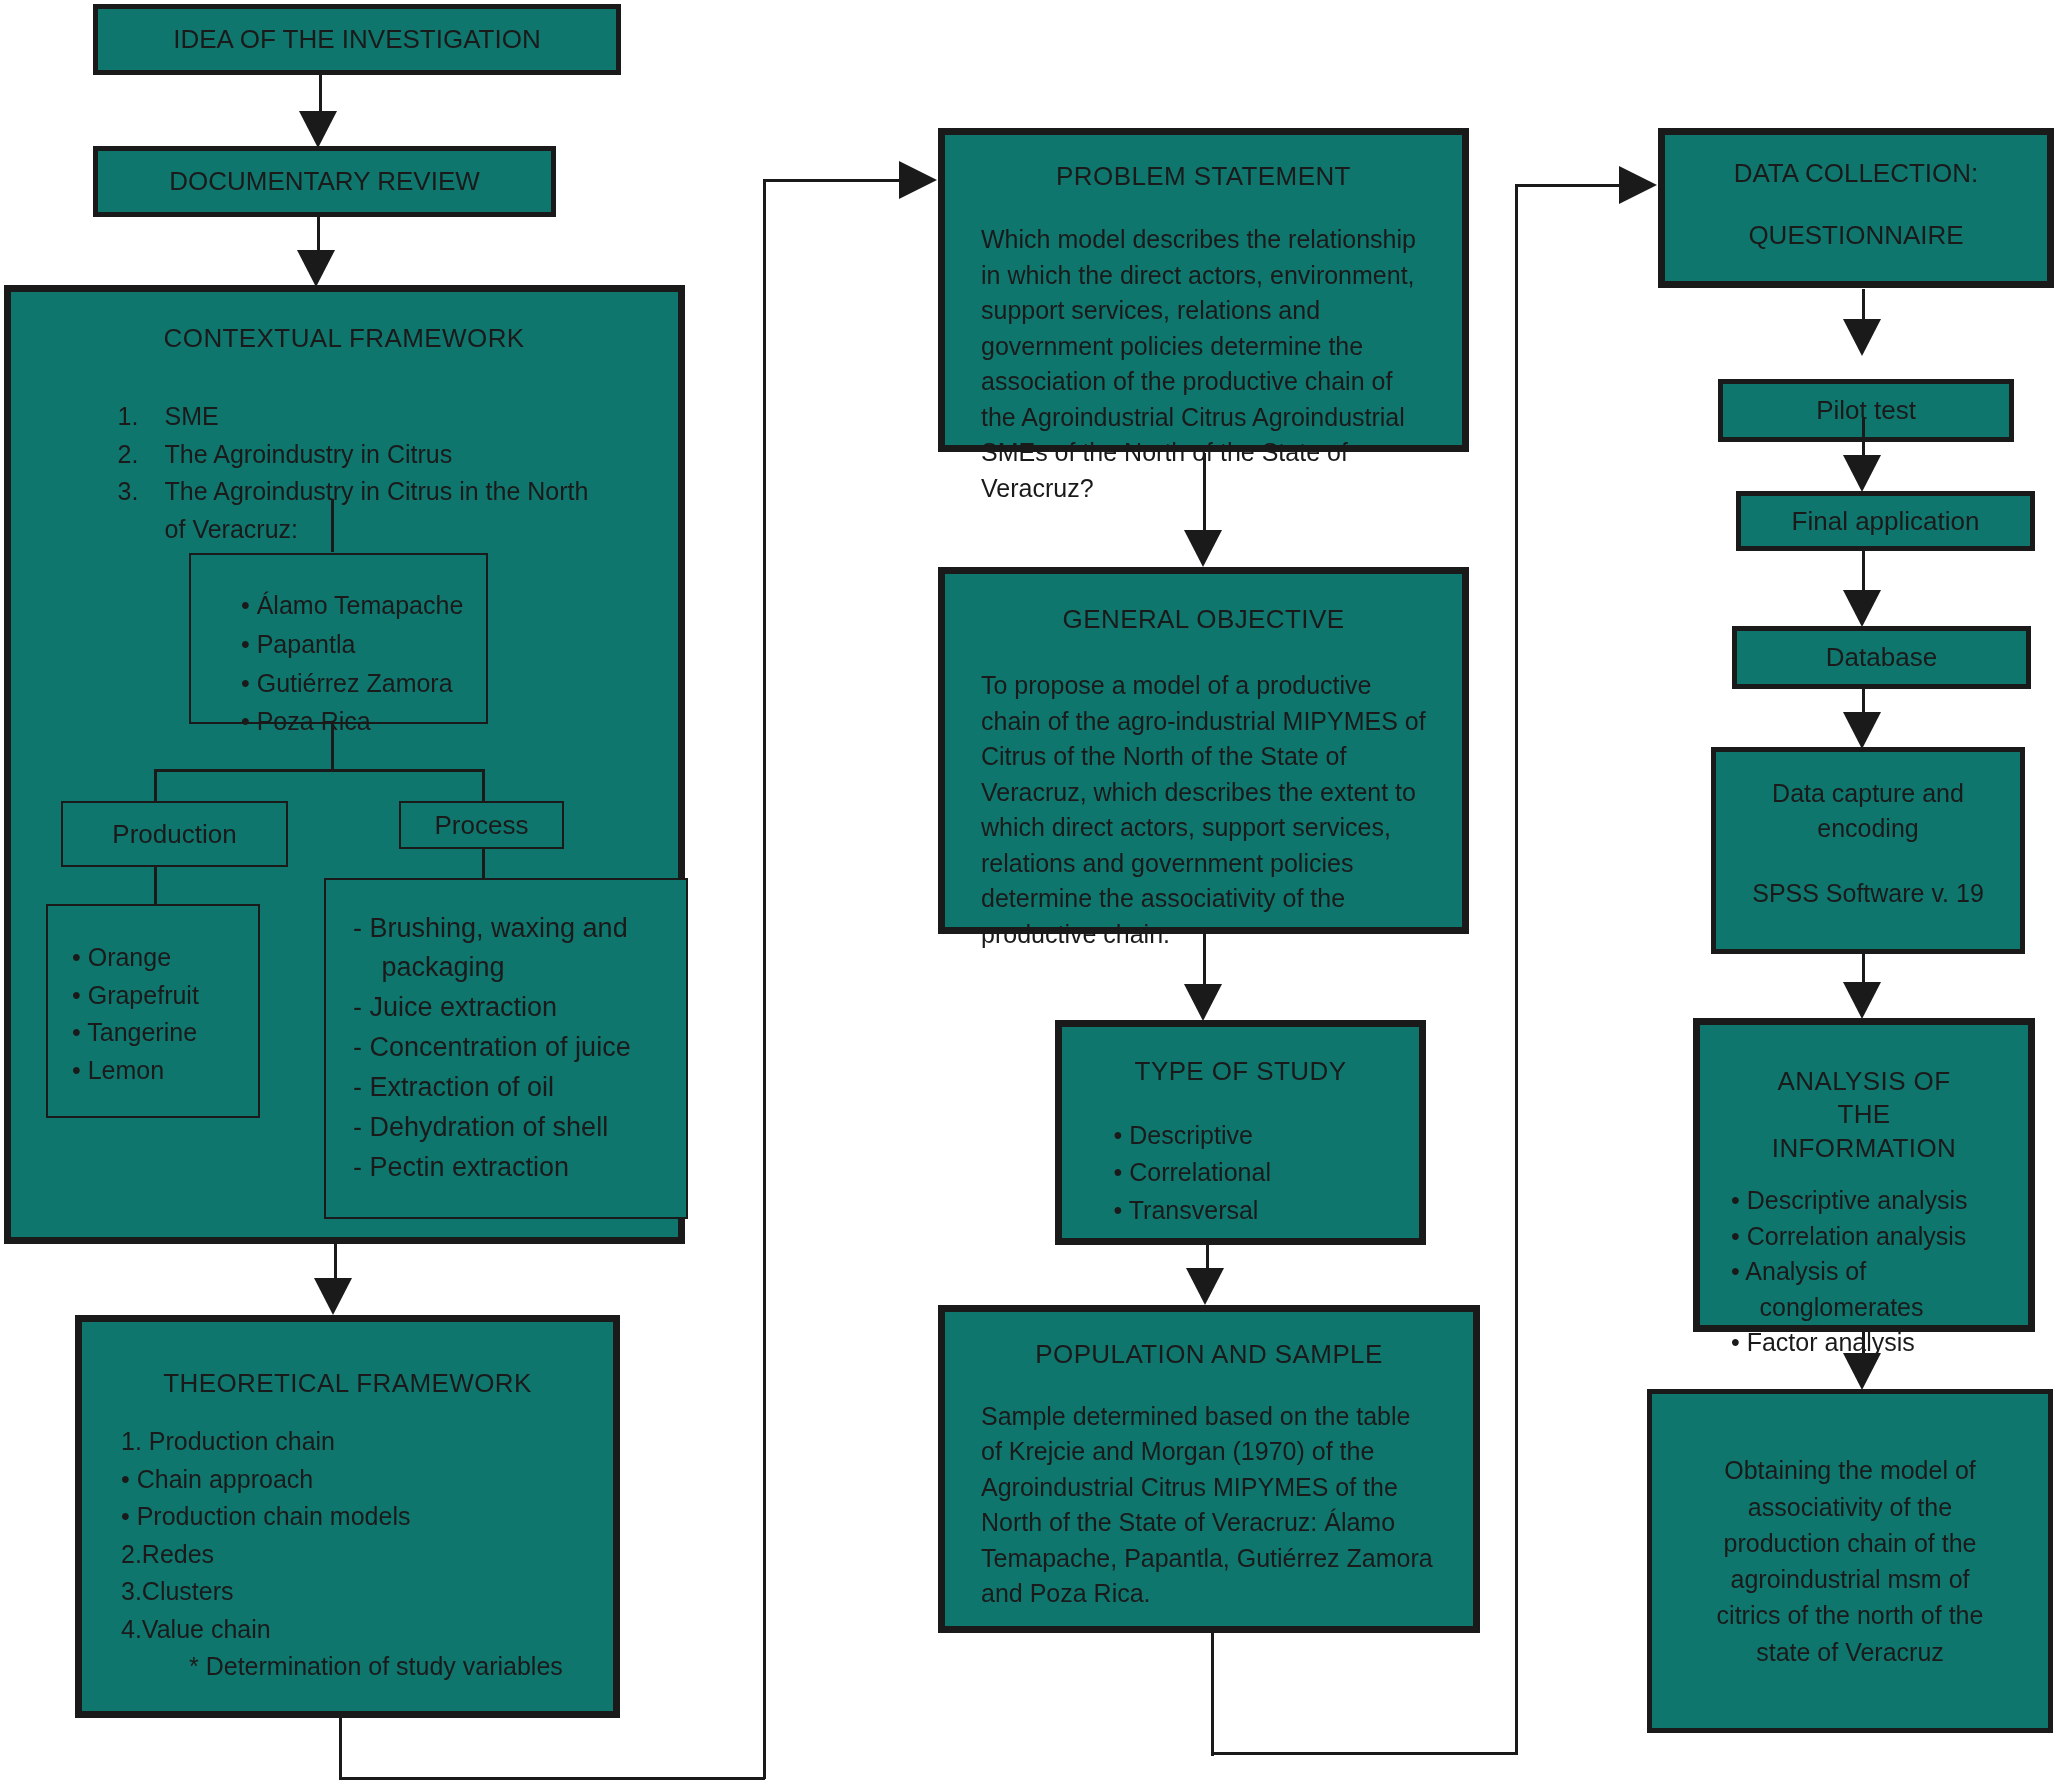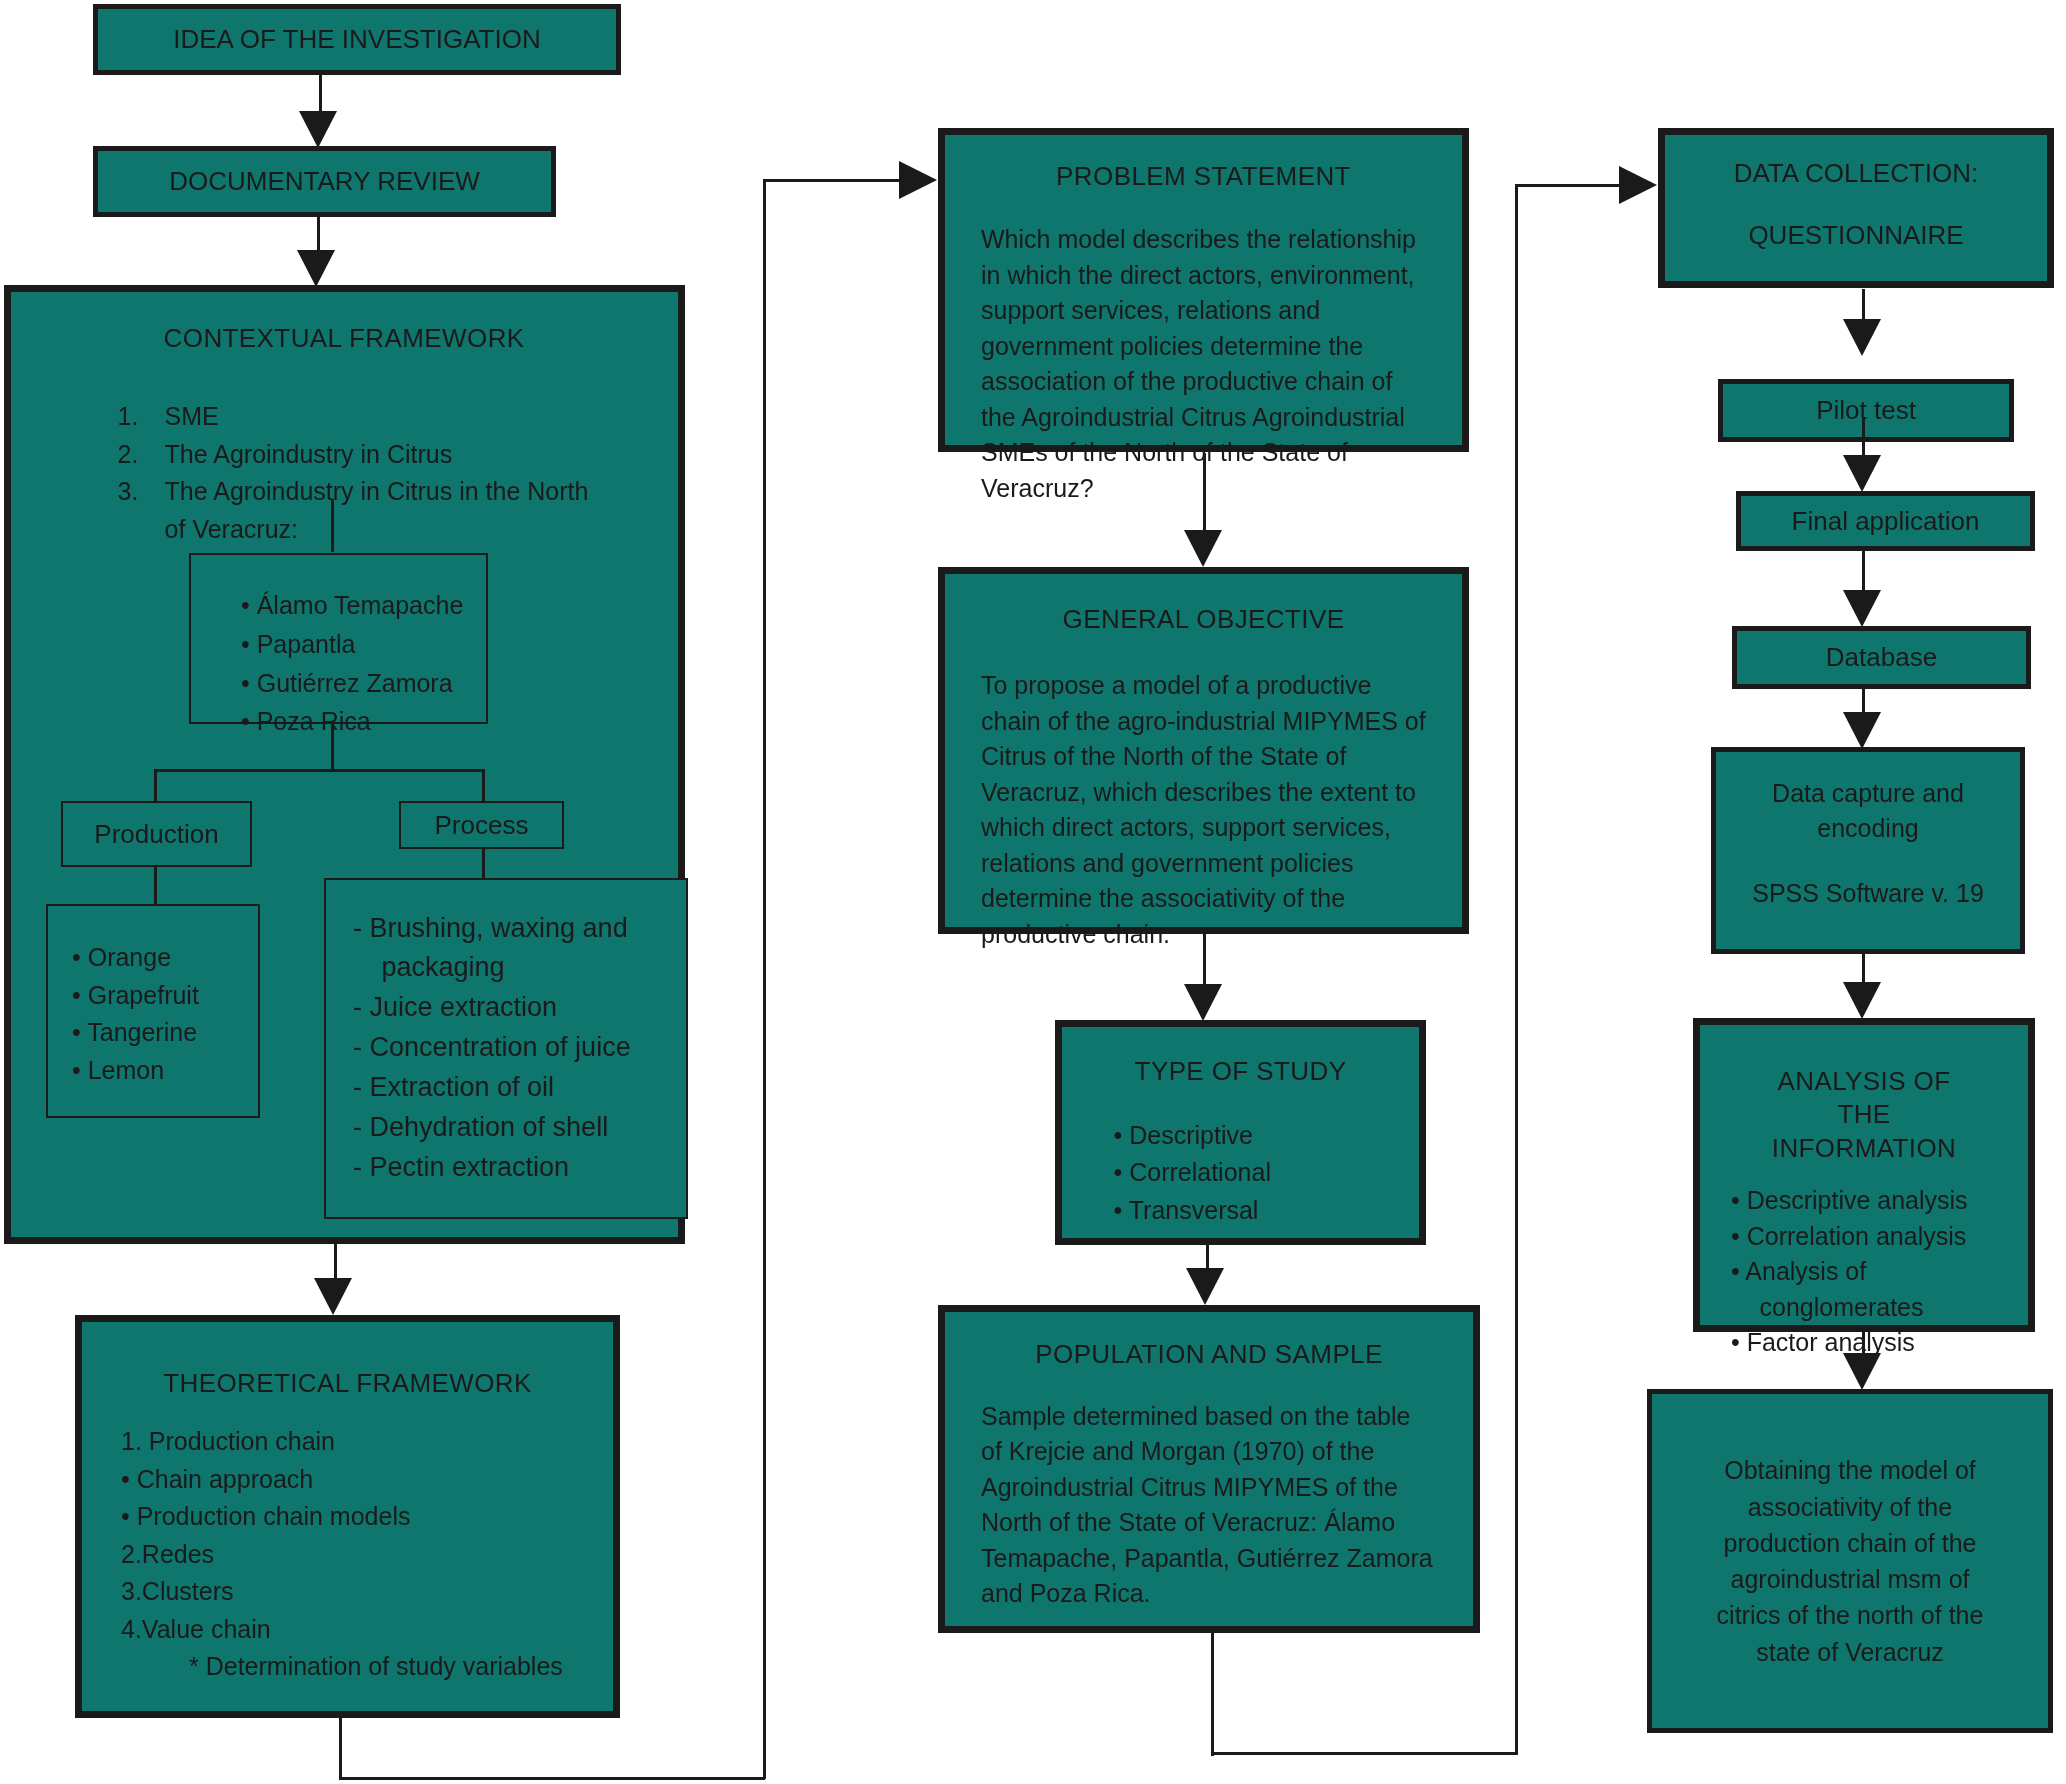--- a/index.html
+++ b/index.html
@@ -25,21 +25,21 @@
   #documentary{left:93px;top:146px;width:463px;height:71px;}
   #contextual{left:3.6px;top:285px;width:681px;height:959px;}
   #contextual .sec-title{margin-top:31px;}
   .ctx-list{margin:44px 21.4px 0 107px;font-size:25px;line-height:1.5;}
   .ctx-item{display:flex;}
   .ctx-item .num{width:47px;flex:none;}
   .ctx-item .txt{flex:1;}
   .ctx-item .txt.w610{max-width:435px;}
   #municipalities{left:189px;top:553px;width:299px;height:171px;}
   .mun-list{padding:31px 7.1px 0 50px;font-size:25px;line-height:1.55;}
-  #production{left:61px;top:801px;width:191px;height:66px;}
+  #production{left:61px;top:801px;width:227px;height:66px;}
   #process{left:399px;top:801px;width:165px;height:48px;}
   #fruits{left:46px;top:904px;width:214px;height:214px;}
   .fruit-list{padding:33px 4.3px 0 24px;font-size:25px;line-height:1.5;}
   #plist{left:324px;top:878px;width:364px;height:341px;}
   .plist-list{padding:28.5px 10px 0 27px;font-size:27px;line-height:1.48;}
   .hang{padding-left:28.5px;text-indent:-28.5px;}
   #theoretical{left:75px;top:1315px;width:545px;height:403px;padding-top:46px;}
   #theoretical .sec-title{margin-bottom:24px;}
   .theo-list{margin-left:39px;font-size:25px;line-height:1.5;}
   .theo-list .indent2{margin-left:68px;}

